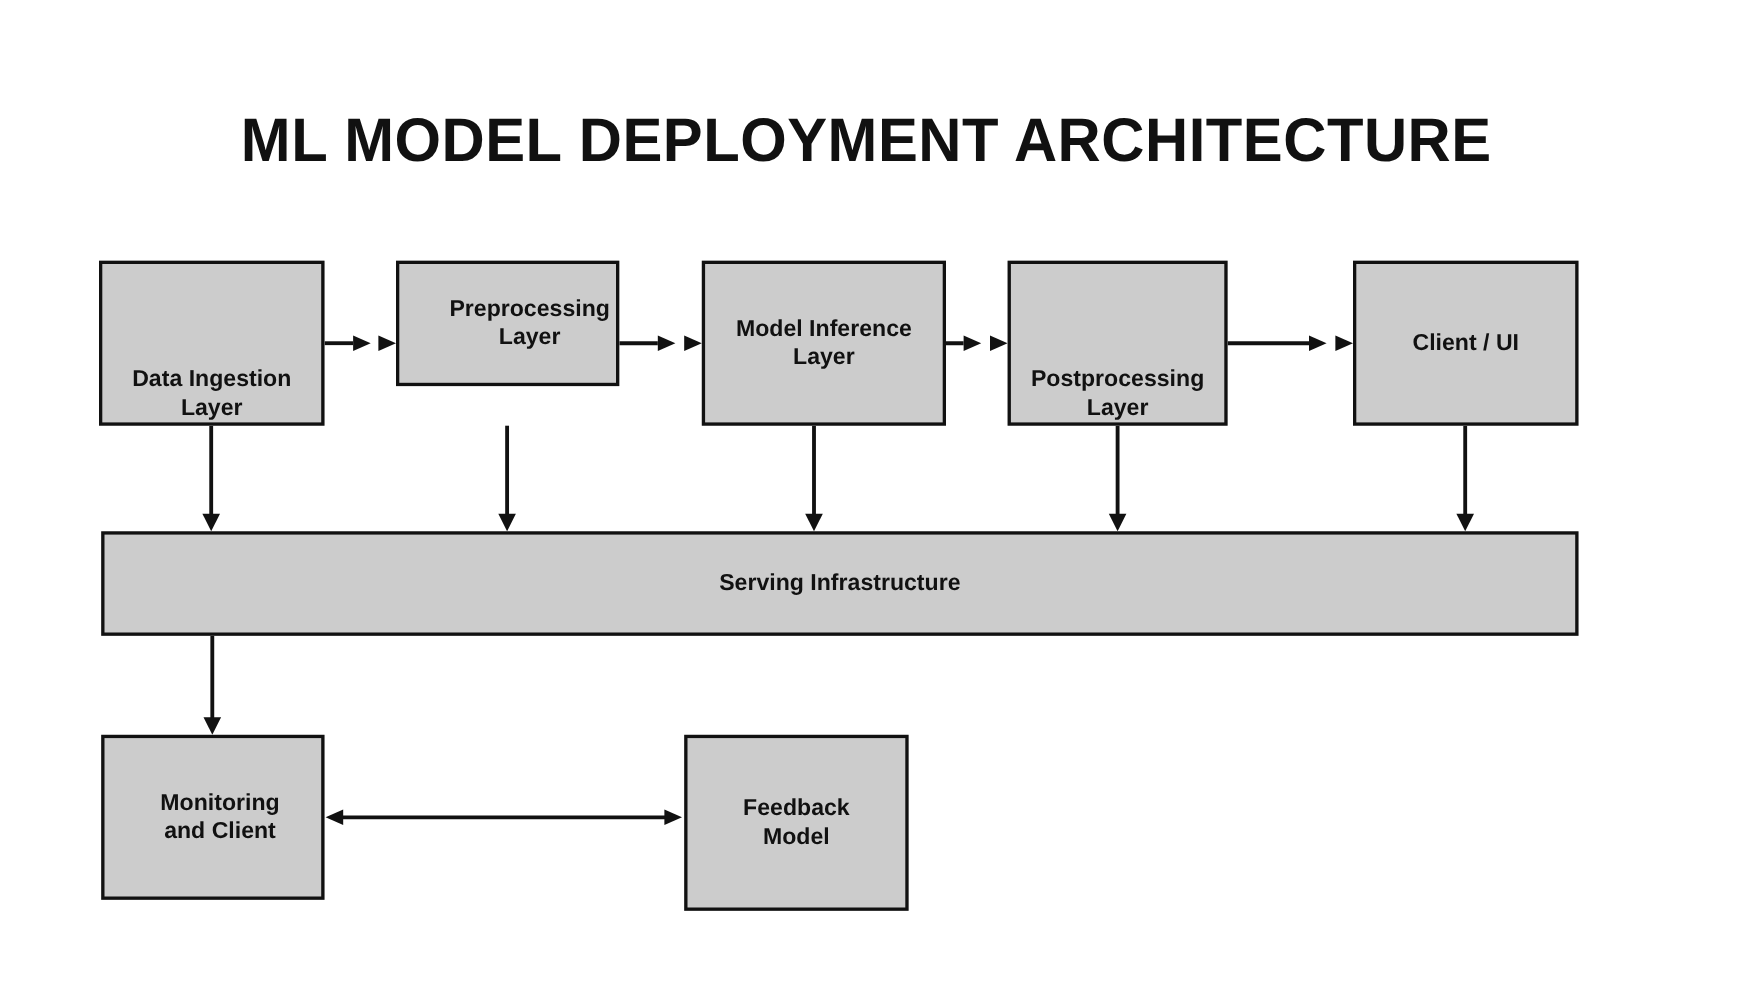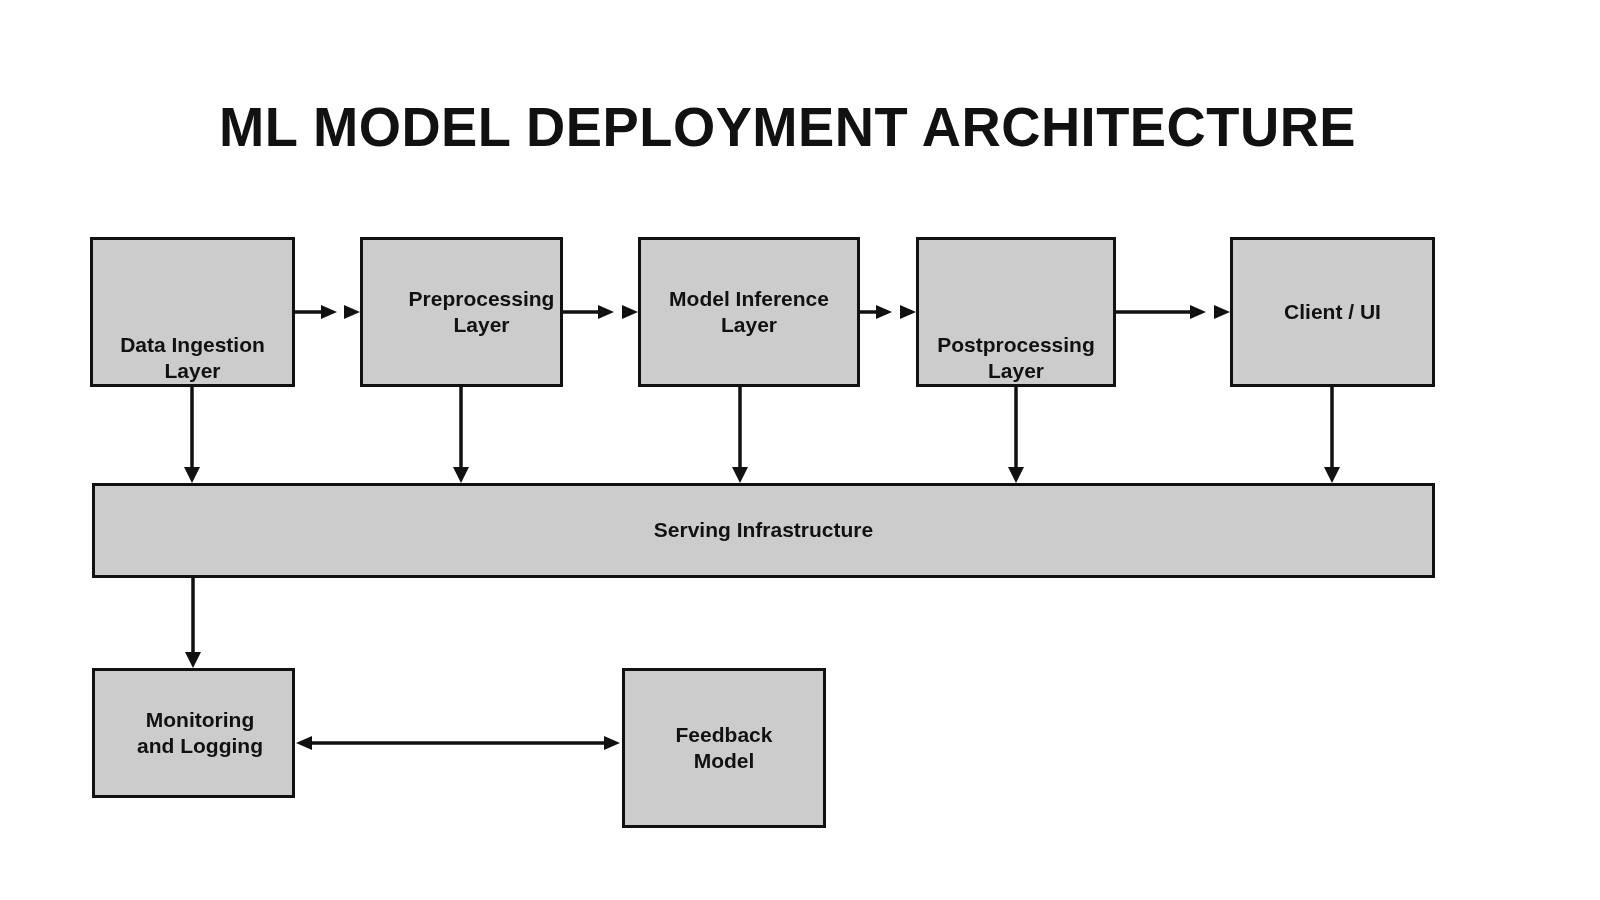--- a/index.html
+++ b/index.html
@@ -42,28 +42,28 @@
     font-size: 21px;
     font-weight: 700;
     line-height: 1.25;
     color: var(--text, #111111);
   }
   .node-label span { display: block; }
   .node-label span:empty { display: none; }
 
   
   #n-ingestion      { left:  90px; top: 237px; width: 205px; height: 150px; align-items: flex-end; }
-  #n-preprocessing  { left: 360px; top: 237px; width: 203px; height: 150px; padding-left: 40px; }
+  #n-preprocessing  { left: 360px; top: 237px; width: 203px; height: 114px; padding-left: 40px; }
   #n-inference      { left: 638px; top: 237px; width: 222px; height: 150px; }
   #n-postprocessing { left: 916px; top: 237px; width: 200px; height: 150px; align-items: flex-end; }
   #n-client         { left: 1230px; top: 237px; width: 205px; height: 150px; }
   
   #n-serving        { left: 92px; top: 483px; width: 1343px; height: 95px; }
   
-  #n-monitoring     { left: 92px; top: 668px; width: 203px; height: 130px; padding-left: 13px; }
+  #n-monitoring     { left: 92px; top: 668px; width: 203px; height: 150px; padding-left: 13px; }
   #n-feedback       { left: 622px; top: 668px; width: 204px; height: 160px; }
 
   .arrow-layer {
     position: absolute;
     left: 0; top: 0;
     width: 1600px; height: 900px;
     pointer-events: none;
   }
   .arrow-layer line { stroke: var(--arrow, #111111); stroke-width: 3.5; }
   .arrow-layer polygon { fill: var(--arrow, #111111); }
@@ -167,21 +167,21 @@
 
   <div class="node" id="n-client">
     <div class="node-label">
       <span>Client / UI</span>
     </div>
   </div>
 
   <div class="node" id="n-monitoring">
     <div class="node-label">
       <span>Monitoring</span>
-      <span>and Logging</span>
+      <span>and Client</span>
     </div>
   </div>
 
   <div class="node" id="n-feedback">
     <div class="node-label">
       <span>Feedback</span>
       <span>Model</span>
     </div>
   </div>
 

